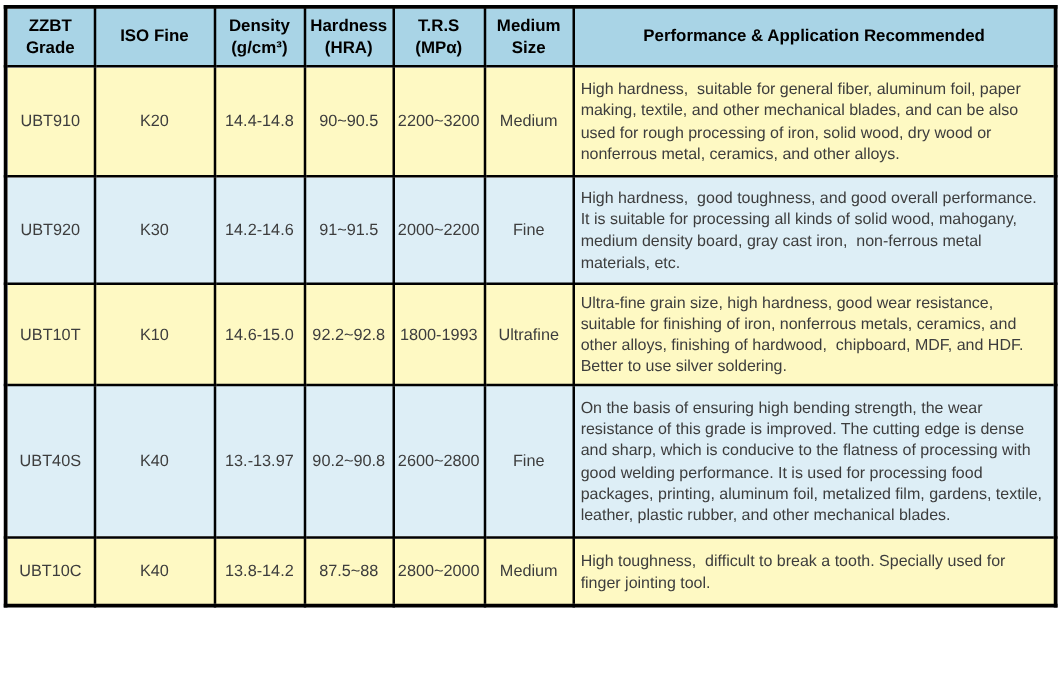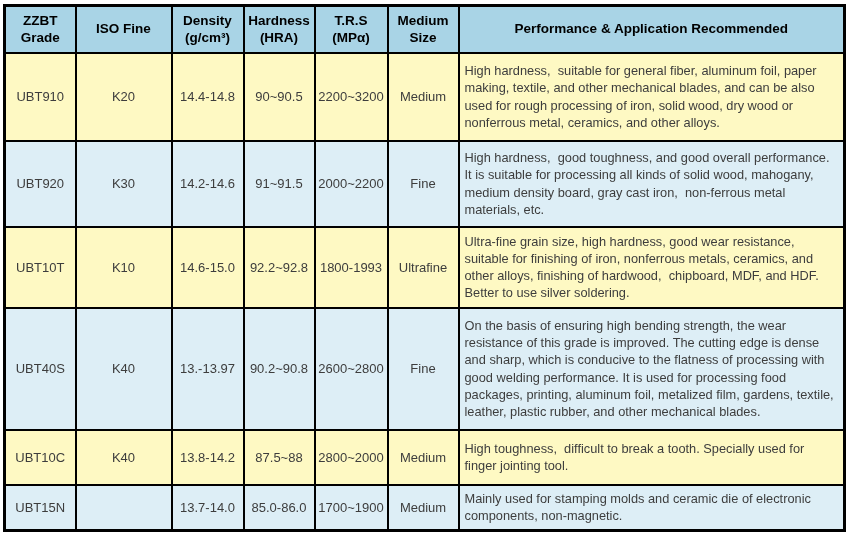--- a/index.html
+++ b/index.html
@@ -130,24 +130,15 @@
   <tr>
     <td>UBT10C</td>
     <td>K40</td>
     <td>13.8-14.2</td>
     <td>87.5~88</td>
     <td>2800~2000</td>
     <td>Medium</td>
     <td class="perf">High toughness,  difficult to break a tooth. Specially used for finger jointing tool.</td>
   </tr>
 
-  <tr>
-    <td>UBT15N</td>
-    <td></td>
-    <td>13.7-14.0</td>
-    <td>85.0-86.0</td>
-    <td>1700~1900</td>
-    <td>Medium</td>
-    <td class="perf">Mainly used for stamping molds and ceramic die of electronic components, non-magnetic.</td>
-  </tr>
 </tbody>
   </table>
 </div>
 
 </body></html>

